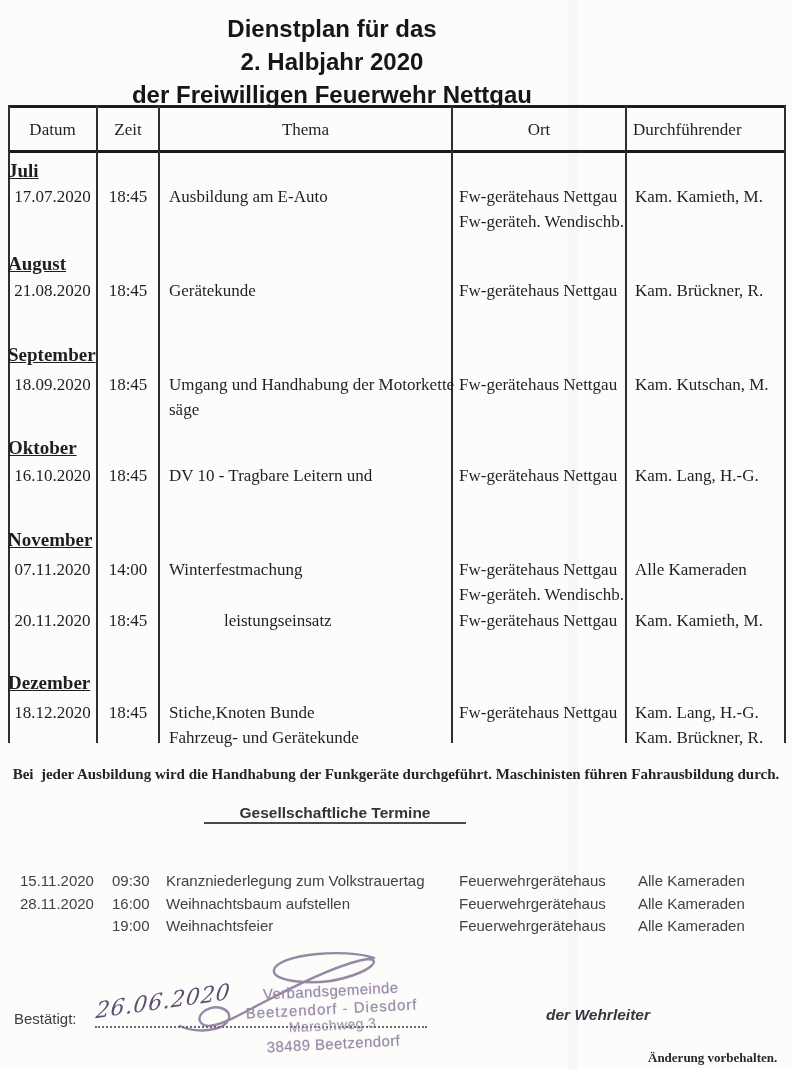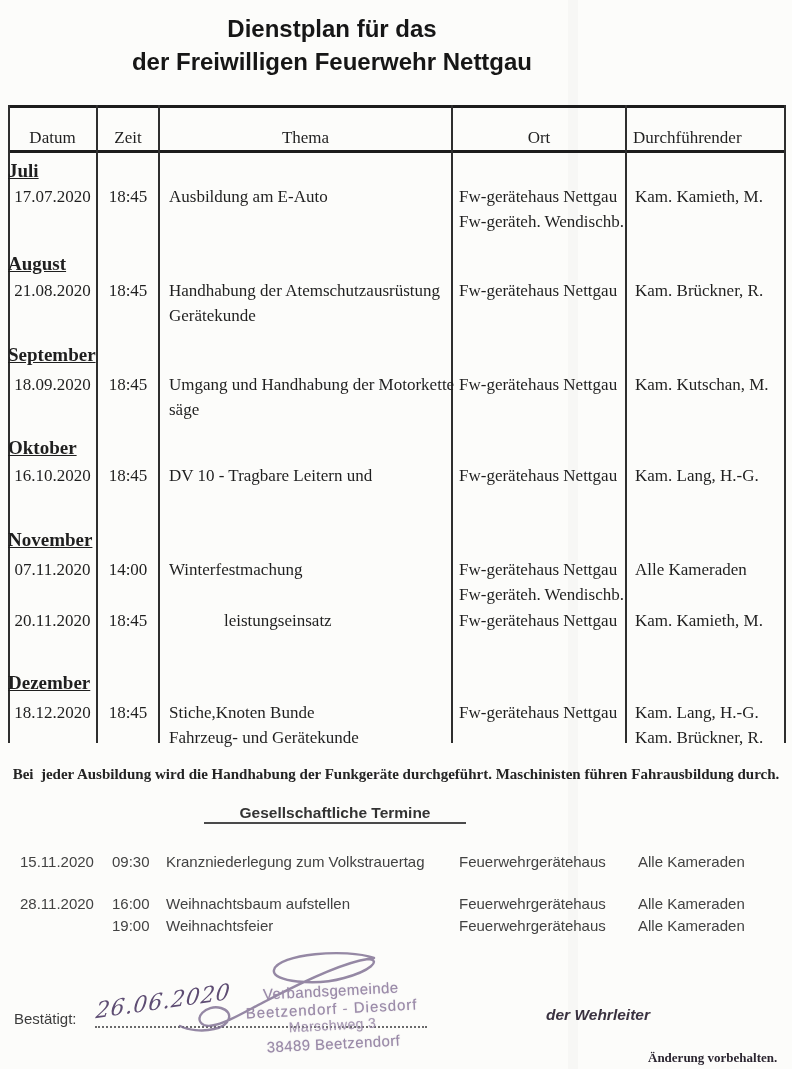--- a/index.html
+++ b/index.html
@@ -16,21 +16,21 @@
     font-family:"Liberation Sans", sans-serif;font-weight:bold;font-size:24px;line-height:33px;color:#161616;}
 
   
   #roster{position:absolute;left:8px;top:105px;width:778px;height:638px;}
   .hline{position:absolute;left:0;width:778px;background:#1c1c1c;}
   .hline.top{top:0;height:3px;}
   .hline.sep{top:45px;height:3px;}
   .vline{position:absolute;top:0;height:638px;width:2px;background:#2e2e2e;}
   #hdr{position:absolute;top:3px;left:0;width:778px;height:42px;}
   .hcell{position:absolute;top:0;height:42px;display:flex;align-items:flex-end;justify-content:center;
-    font-size:17px;padding-bottom:2px;box-sizing:border-box;white-space:nowrap;}
+    font-size:17px;padding-bottom:10px;box-sizing:border-box;white-space:nowrap;}
   .hcell.last{justify-content:flex-start;padding-left:7px;}
 
   .c0{left:0;width:89px;}
   .c1{left:89px;width:62px;}
   .c2{left:151px;width:293px;}
   .c3{left:444px;width:174px;}
   .c4{left:618px;width:160px;font-family:Liberation Serif, serif;}
 
   .month{position:absolute;left:0;width:89px;text-align:left;font-size:19px;font-weight:bold;
     text-decoration:underline;white-space:nowrap;}
@@ -80,20 +80,21 @@
   #change-note{position:absolute;left:648px;top:1050px;font-weight:bold;font-size:13px;color:#2b2530;}
 </style>
 </head>
 <body>
 
 <div id="page" style="--paper: #fcfcfa; --ink: #1f1f1f; --soft: #424242; --stamp: #9a8aa8; --hand: #5e4d73;">
   <div class="scan-streak"></div>
 
   <div id="title">
     <div>Dienstplan für das</div>
+    <div>2. Halbjahr 2020</div>
     <div>der Freiwilligen Feuerwehr Nettgau</div>
   </div>
 
   <div id="roster">
     <div class="hline top"></div>
     <div class="hline sep"></div>
     <div class="vline" style="left:0"></div>
     <div class="vline" style="left:88px"></div>
     <div class="vline" style="left:150px"></div>
     <div class="vline" style="left:443px"></div>
@@ -122,21 +123,20 @@
           </div>
           <div class="ecell c4">
             <div class="tline">Kam. Kamieth, M.</div>
           </div>
         </div>
         <div class="month" style="top: 148px;">August</div>
         <div class="erow" style="top: 173px;">
           <div class="ecell c0">21.08.2020</div>
           <div class="ecell c1">18:45</div>
           <div class="ecell c2">
-            <div class="tline">Handhabung der Atemschutzausrüstung</div>
             <div class="tline">Gerätekunde</div>
           </div>
           <div class="ecell c3">
             <div class="tline">Fw-gerätehaus Nettgau</div>
           </div>
           <div class="ecell c4">
             <div class="tline">Kam. Brückner, R.</div>
           </div>
         </div>
         <div class="month" style="top: 239px;">September</div>
@@ -214,21 +214,21 @@
         </div>
       </div>
   </div>
 
   <div id="note">Bei  jeder Ausbildung wird die Handhabung der Funkgeräte durchgeführt. Maschinisten führen Fahrausbildung durch.</div>
 
   <div id="social-title-wrap">
     <span id="social-title">Gesellschaftliche Termine</span>
   </div>
   <div id="social-rows">
-      <div class="srow" style="top: 853px;">
+      <div class="srow" style="top: 872px;">
         <span class="scell s-date">15.11.2020</span>
         <span class="scell s-time">09:30</span>
         <span class="scell s-event">Kranzniederlegung zum Volkstrauertag</span>
         <span class="scell s-loc">Feuerwehrgerätehaus</span>
         <span class="scell s-who">Alle Kameraden</span>
       </div>
       <div class="srow" style="top: 895px;">
         <span class="scell s-date">28.11.2020</span>
         <span class="scell s-time">16:00</span>
         <span class="scell s-event">Weihnachtsbaum aufstellen</span>

